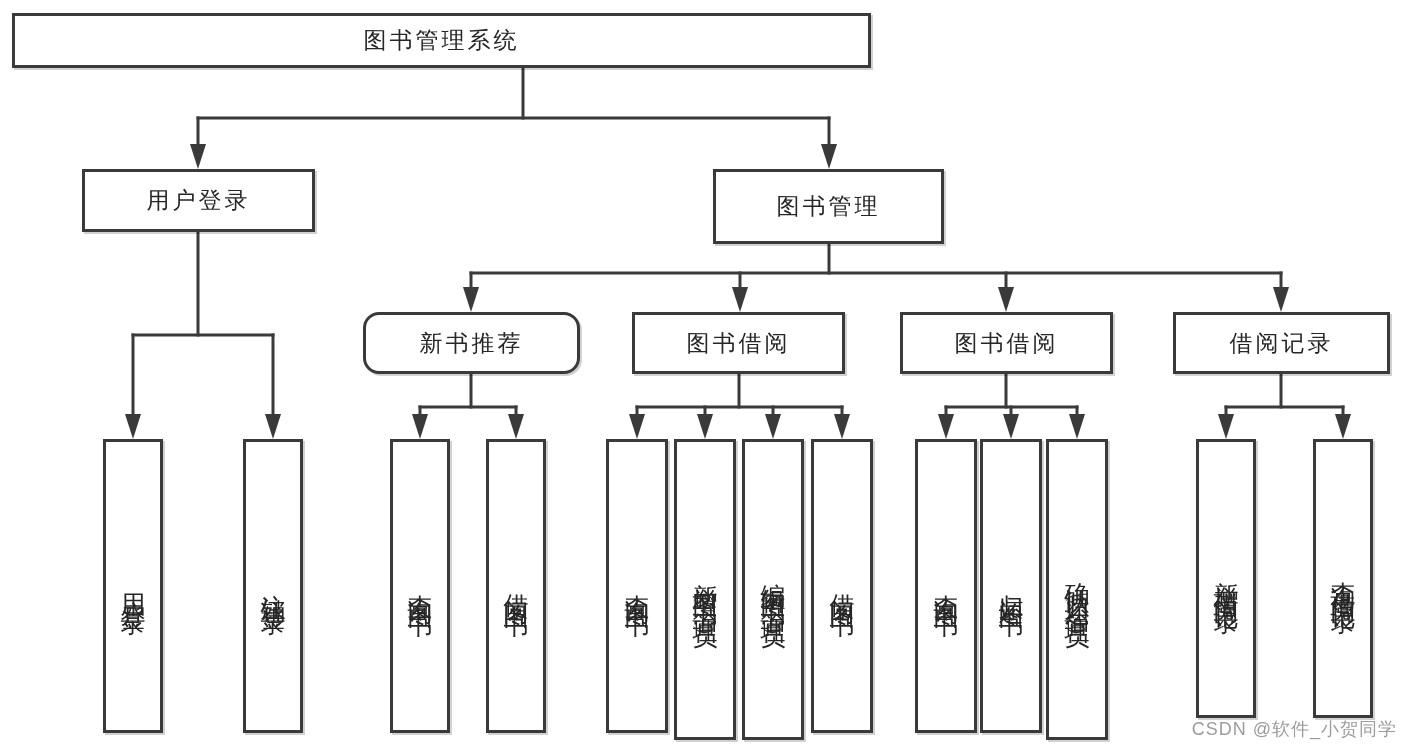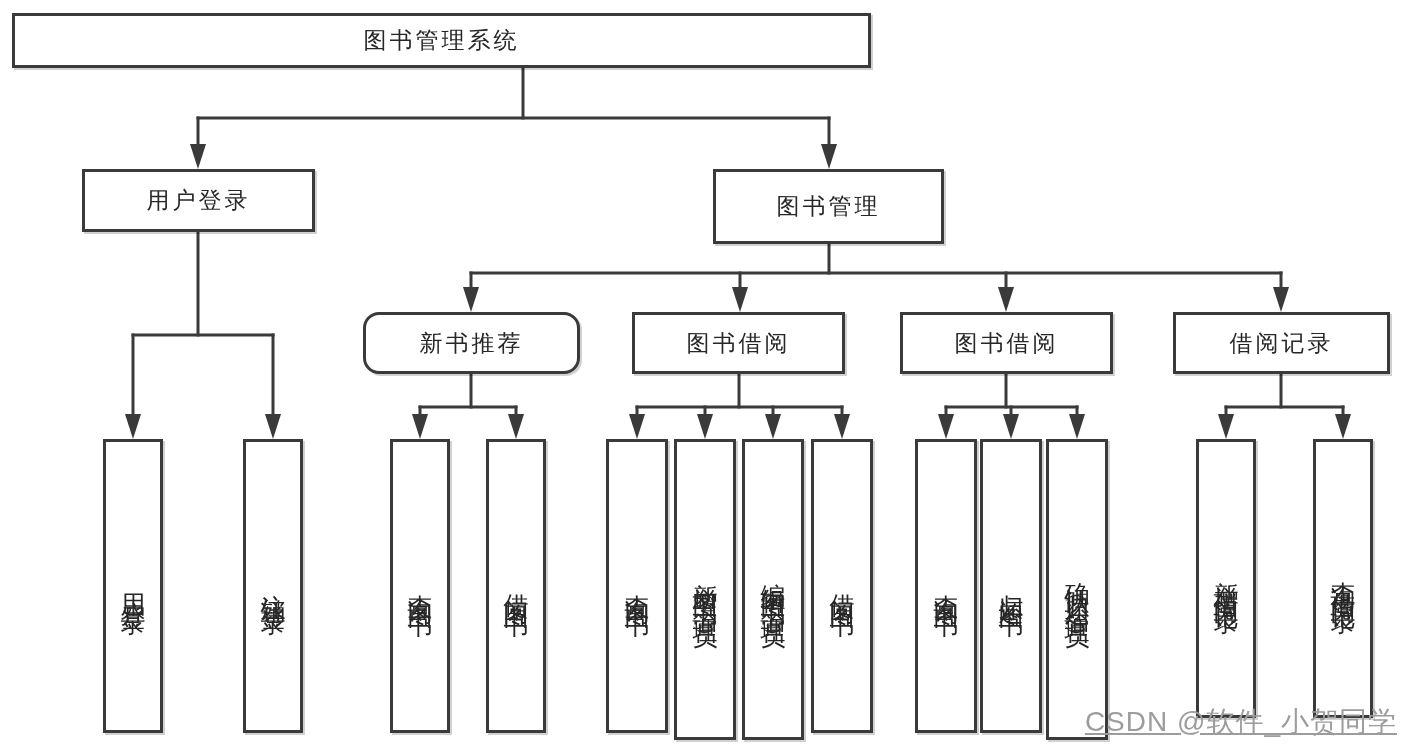--- a/index.html
+++ b/index.html
@@ -20,22 +20,22 @@
   }
   .node.h span {
     font-size:23px; letter-spacing:3px; white-space:nowrap;
   }
   .node.v span {
     writing-mode:vertical-rl; text-orientation:mixed;
     font-size:25px; letter-spacing:6px; line-height:1;
   }
   .watermark {
     position:absolute; right:8px; bottom:6px;
-    font-size:28px; letter-spacing:1px;
-    color:var(--wm,#9c9c9c); z-index:5; white-space:nowrap;text-decoration:underline;
+    font-size:18px; letter-spacing:1px;
+    color:var(--wm,#9c9c9c); z-index:5; white-space:nowrap;
   }
 </style>
 </head>
 <body>
 
 <div class="canvas">
   <svg id="connectors" width="1405" height="747">
       <line x1="523" y1="68" x2="523" y2="118" stroke="#3a3a3a" stroke-width="3" stroke-linecap="square"></line>
       <line x1="198" y1="118" x2="829" y2="118" stroke="#3a3a3a" stroke-width="3" stroke-linecap="square"></line>
       <line x1="198" y1="118" x2="198" y2="151" stroke="#3a3a3a" stroke-width="3" stroke-linecap="square"></line>

